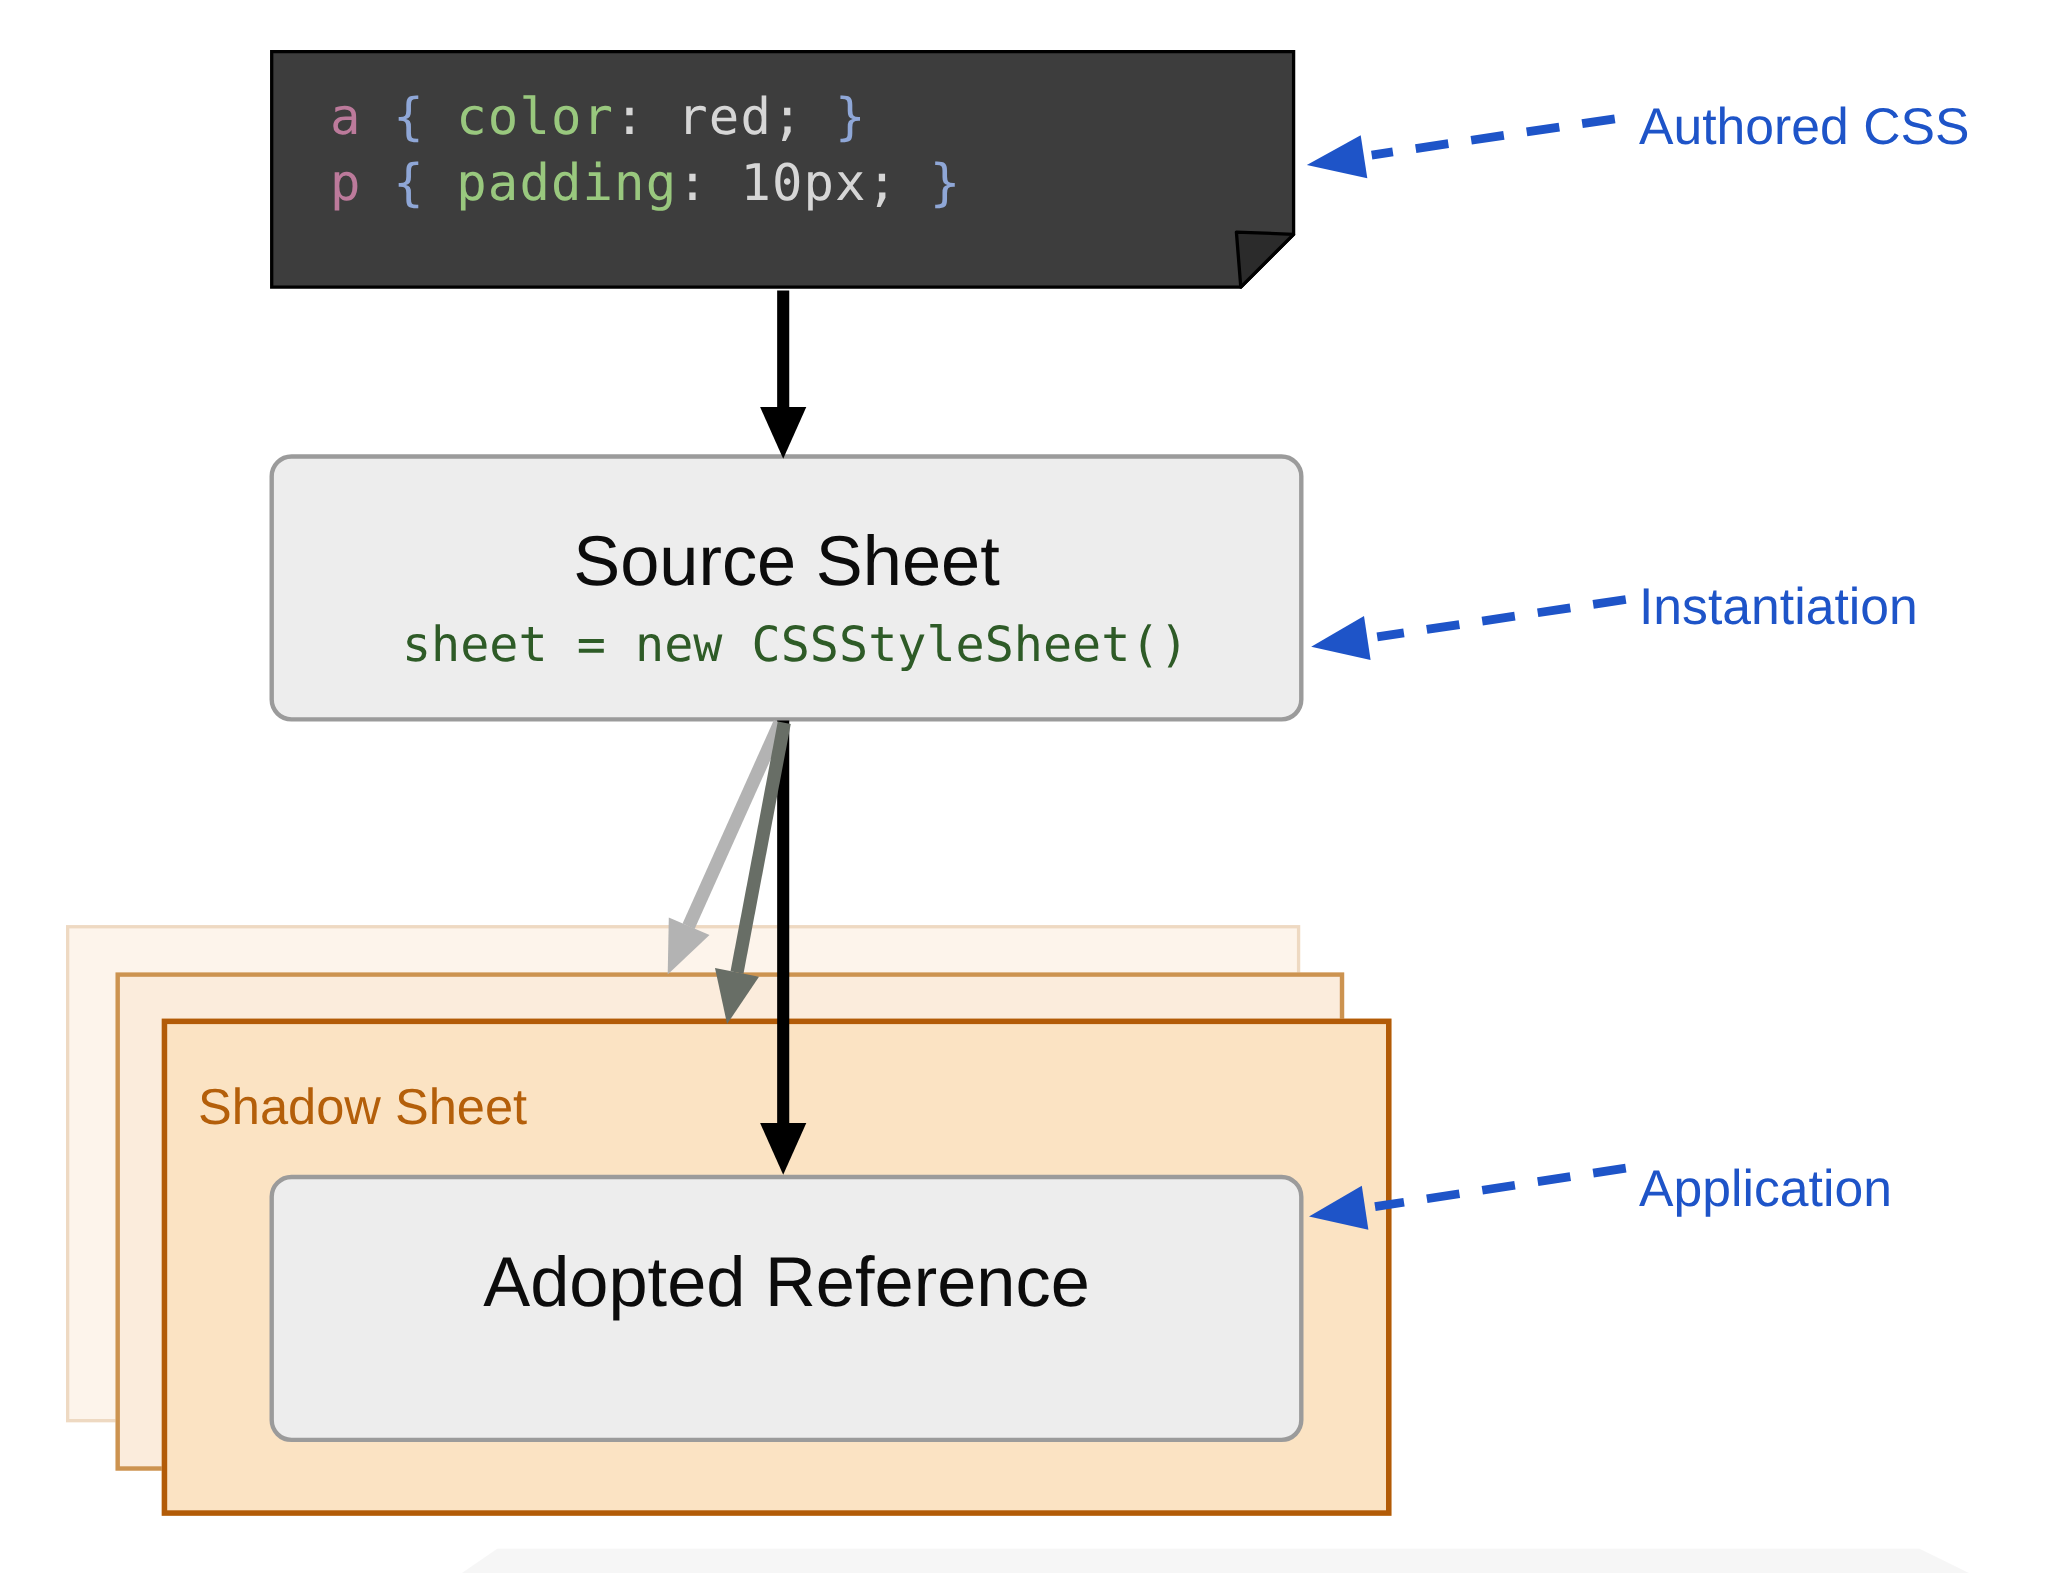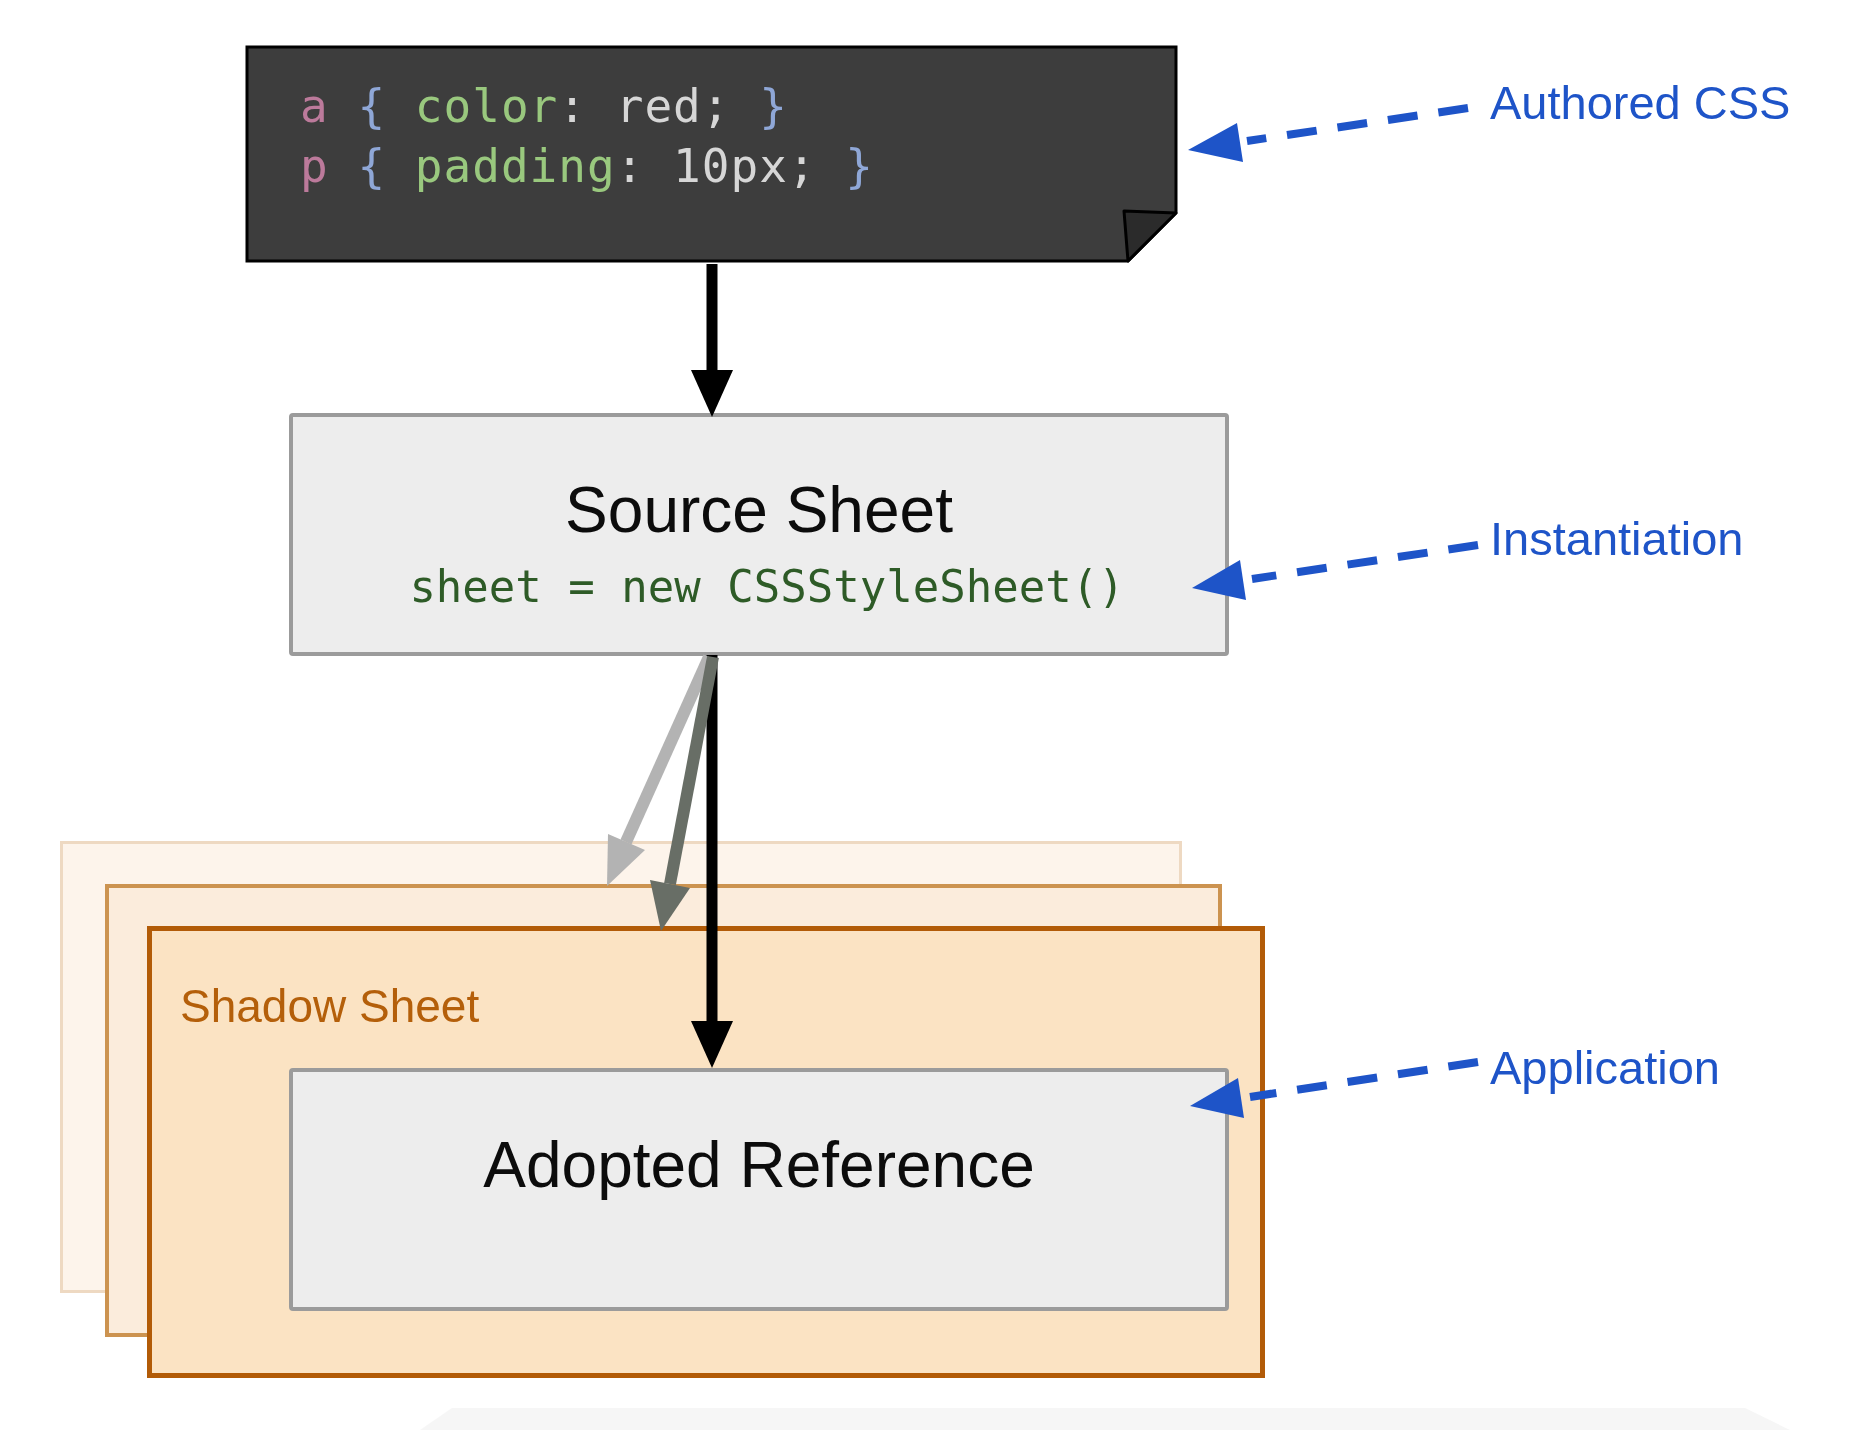--- a/index.html
+++ b/index.html
@@ -46,23 +46,22 @@
 
   
   .sheet-box {
     position: absolute;
     left: 245px;
     width: 940px;
     height: 243px;
     box-sizing: border-box;
     background: var(--box-gray-fill);
     border: 4px solid var(--box-gray-border);
-    border-radius: 4px;
+    border-radius: 20px;
     z-index: 2;
-    margin-left: 44px;
   }
   .sheet-box .box-title {
     position: absolute;
     left: 0; right: 0;
     top: 58px;
     text-align: center;
     font-size: 64px;
     line-height: 70px;
     color: #0c0c0c;
     letter-spacing: 0px;
@@ -117,20 +116,21 @@
 
   
   .blue-label {
     position: absolute;
     left: 1490px;
     z-index: 4;
     font-size: 47px;
     line-height: 52px;
     color: var(--accent-blue);
     white-space: nowrap;
+    margin-top: 12px;
   }
   #label-authored      { top: 77px; }
   #label-instantiation { top: 513px; }
   #label-application   { top: 1042px; }
 </style>
 </head>
 <body>
 
 <div class="canvas">
 

